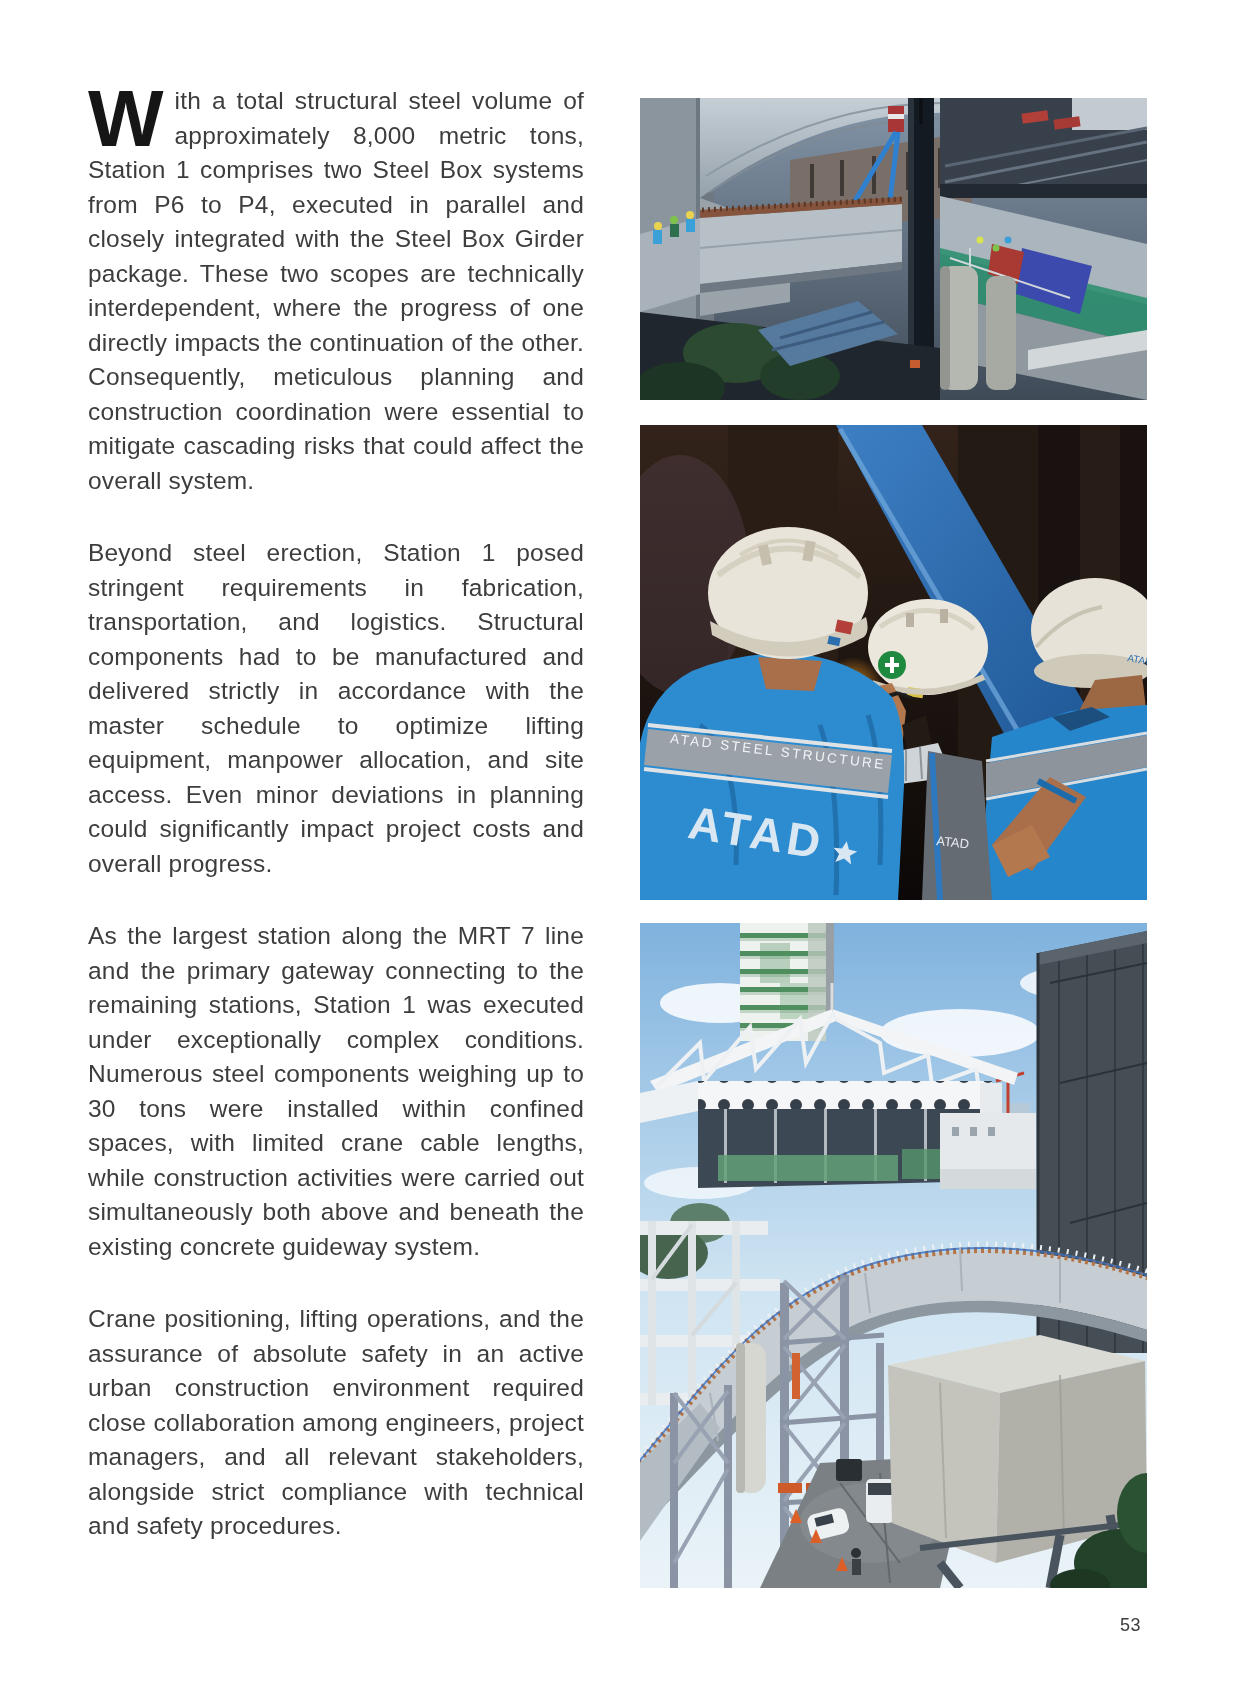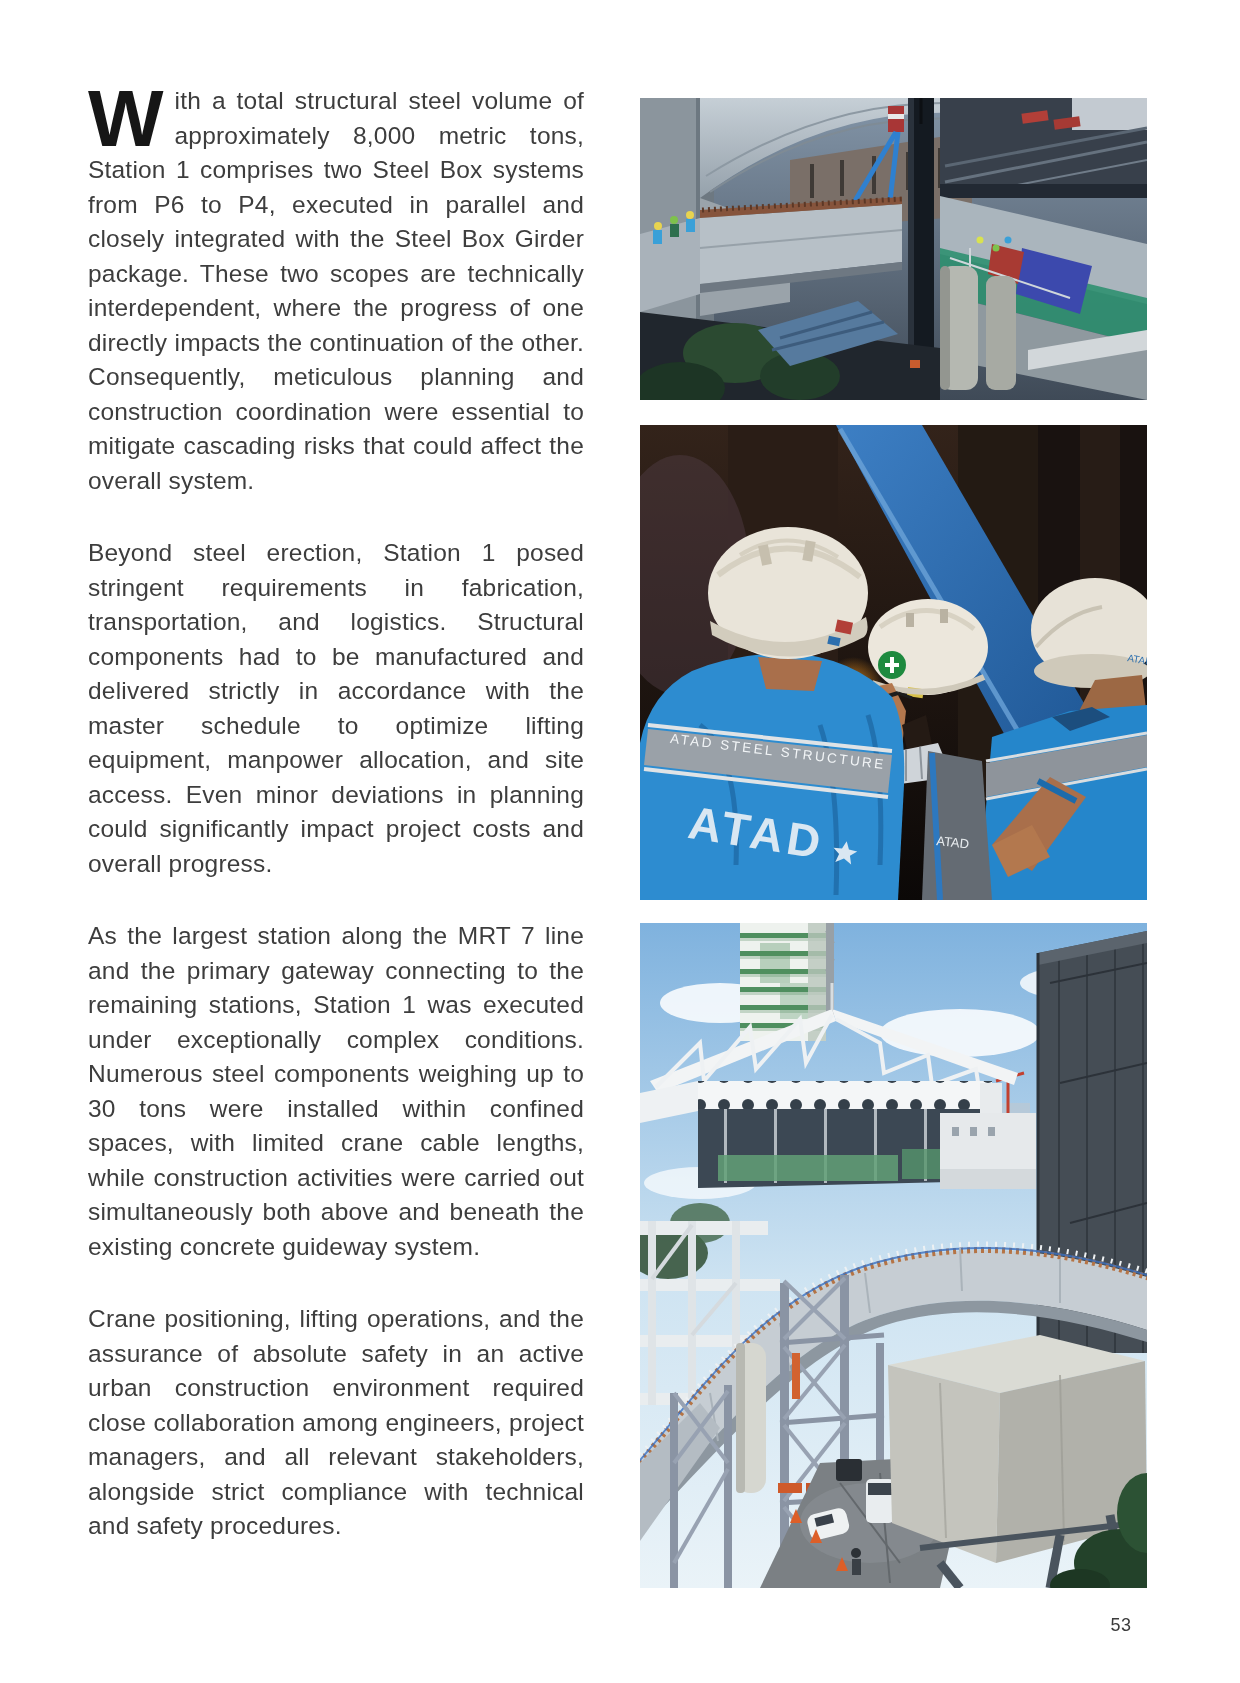--- a/index.html
+++ b/index.html
@@ -16,21 +16,21 @@
   .dropcap {
     float:left; font-size:80px; line-height:60px; font-weight:900;
     color:#161616; margin:5px 11px 0 0; letter-spacing:0;
   }
   figure.photo { position:absolute; left:640px; width:507px; margin:0; padding:0; }
   figure.photo svg { display:block; width:100%; height:100%; }
   .photo1 { top:98px;  height:302px; }
   .photo2 { top:425px; height:475px; }
   .photo3 { top:923px; height:665px; }
   .page-number {
-    position:absolute; left:1101px; top:1615px; width:40px; text-align:center;
+    position:absolute; left:1101px; top:1615px; width:40px; text-align:right;
     font-size:18px; color:#3c3c3c; letter-spacing:0.5px;
   }
   .svgtxt { font-family:"Liberation Sans", sans-serif; }
 </style>
 </head>
 <body>
 
 <div class="page">
 
   <div class="text-col">

